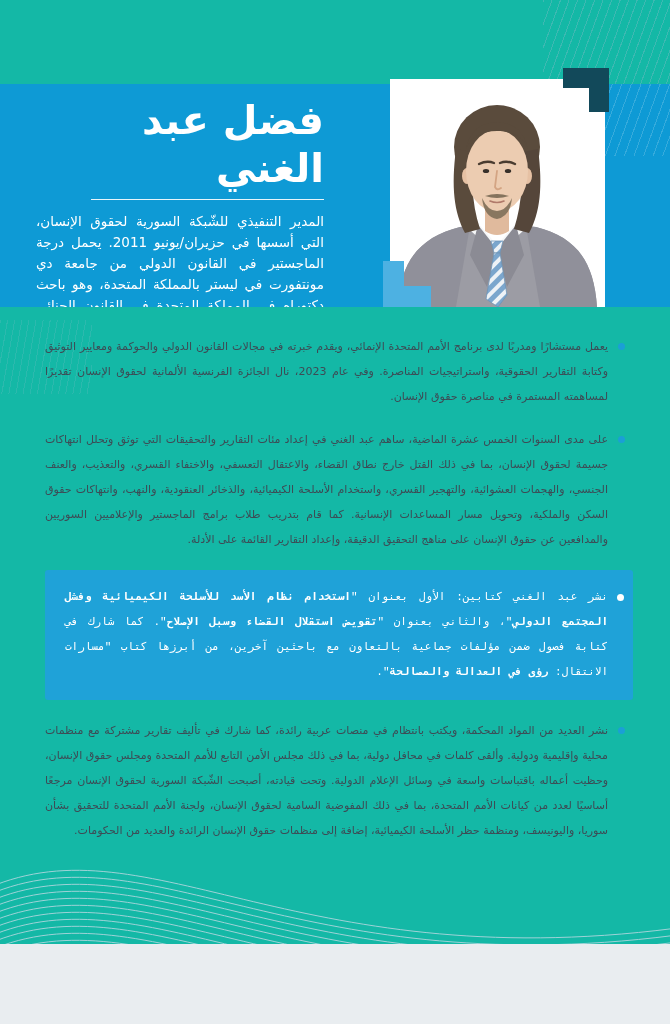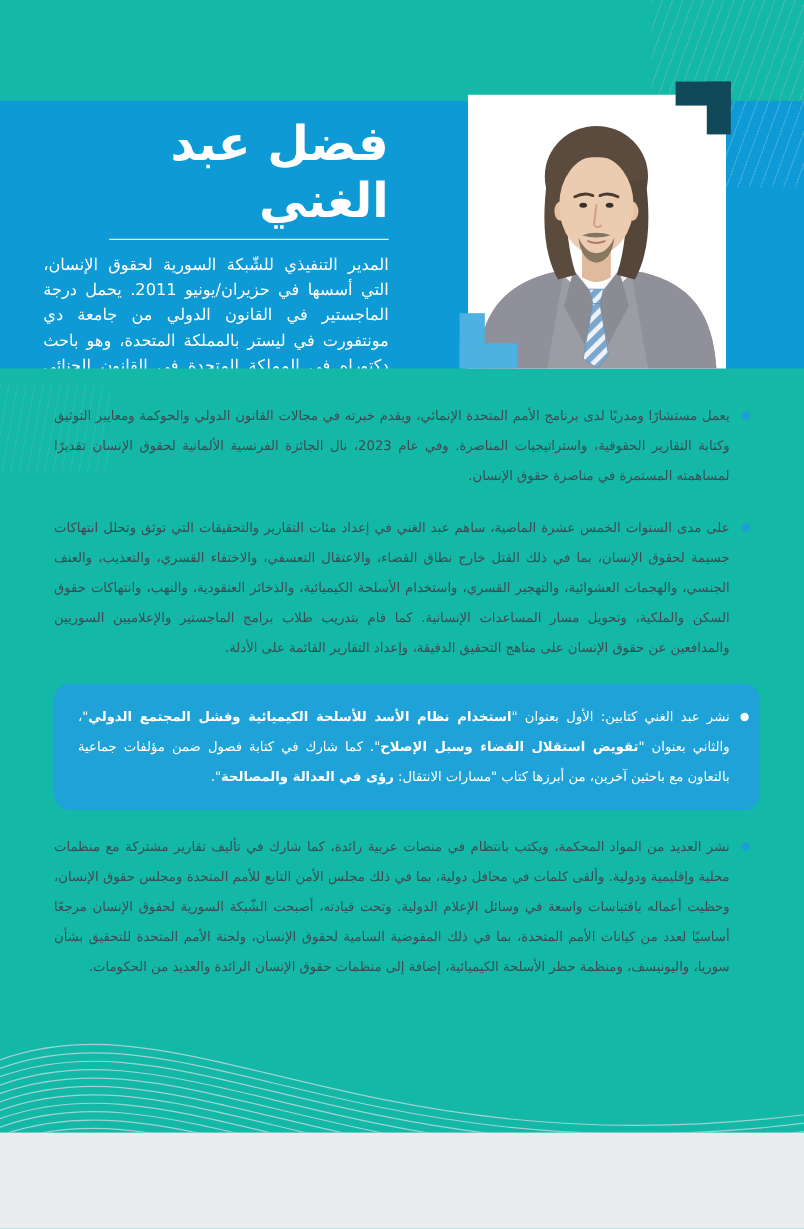--- a/index.html
+++ b/index.html
@@ -33,21 +33,21 @@
   .acc-light-v{left:383px;top:261px;width:21px;height:46px;background:#4db1e2;}
   .acc-light-h{left:383px;top:286px;width:48px;height:21px;background:#4db1e2;}
 
   
   .content{position:absolute;left:45px;top:334px;width:580px;direction:rtl;}
   .para{position:relative;padding-right:17px;margin:0 0 18px 0;
     font-size:11px;line-height:25px;color:#3d4b55;text-align:justify;}
   .para .dot{position:absolute;right:0;top:9px;width:7px;height:7px;border-radius:50%;background:#1b9fd6;}
   .para .b{font-weight:bold;}
   .para.highlight{background:#1fa2d8;color:#ffffff;margin-right:-8px;margin-left:0;
-    padding:15px 25px 15px 20px;border-radius:13px;}
+    padding:15px 25px 15px 20px;border-radius:3px;font-family:Liberation Mono, monospace;}
   .para.highlight .dot{right:9px;top:24px;background:#ffffff;}
 
   
   .footer{position:absolute;left:0;top:957px;width:670px;display:flex;justify-content:center;
     align-items:center;gap:34px;direction:ltr;margin-left:40px;}
   .f-item{display:flex;align-items:center;gap:7px;cursor:pointer;}
   .f-icon{width:18px;height:18px;border:1.5px solid #53b2dc;border-radius:4px;box-sizing:border-box;
     display:flex;align-items:center;justify-content:center;background:#fdfeff;}
   .f-icon span{font-size:11px;font-weight:bold;color:#3b82bb;line-height:1;}
   .f-icon svg{display:block;}

